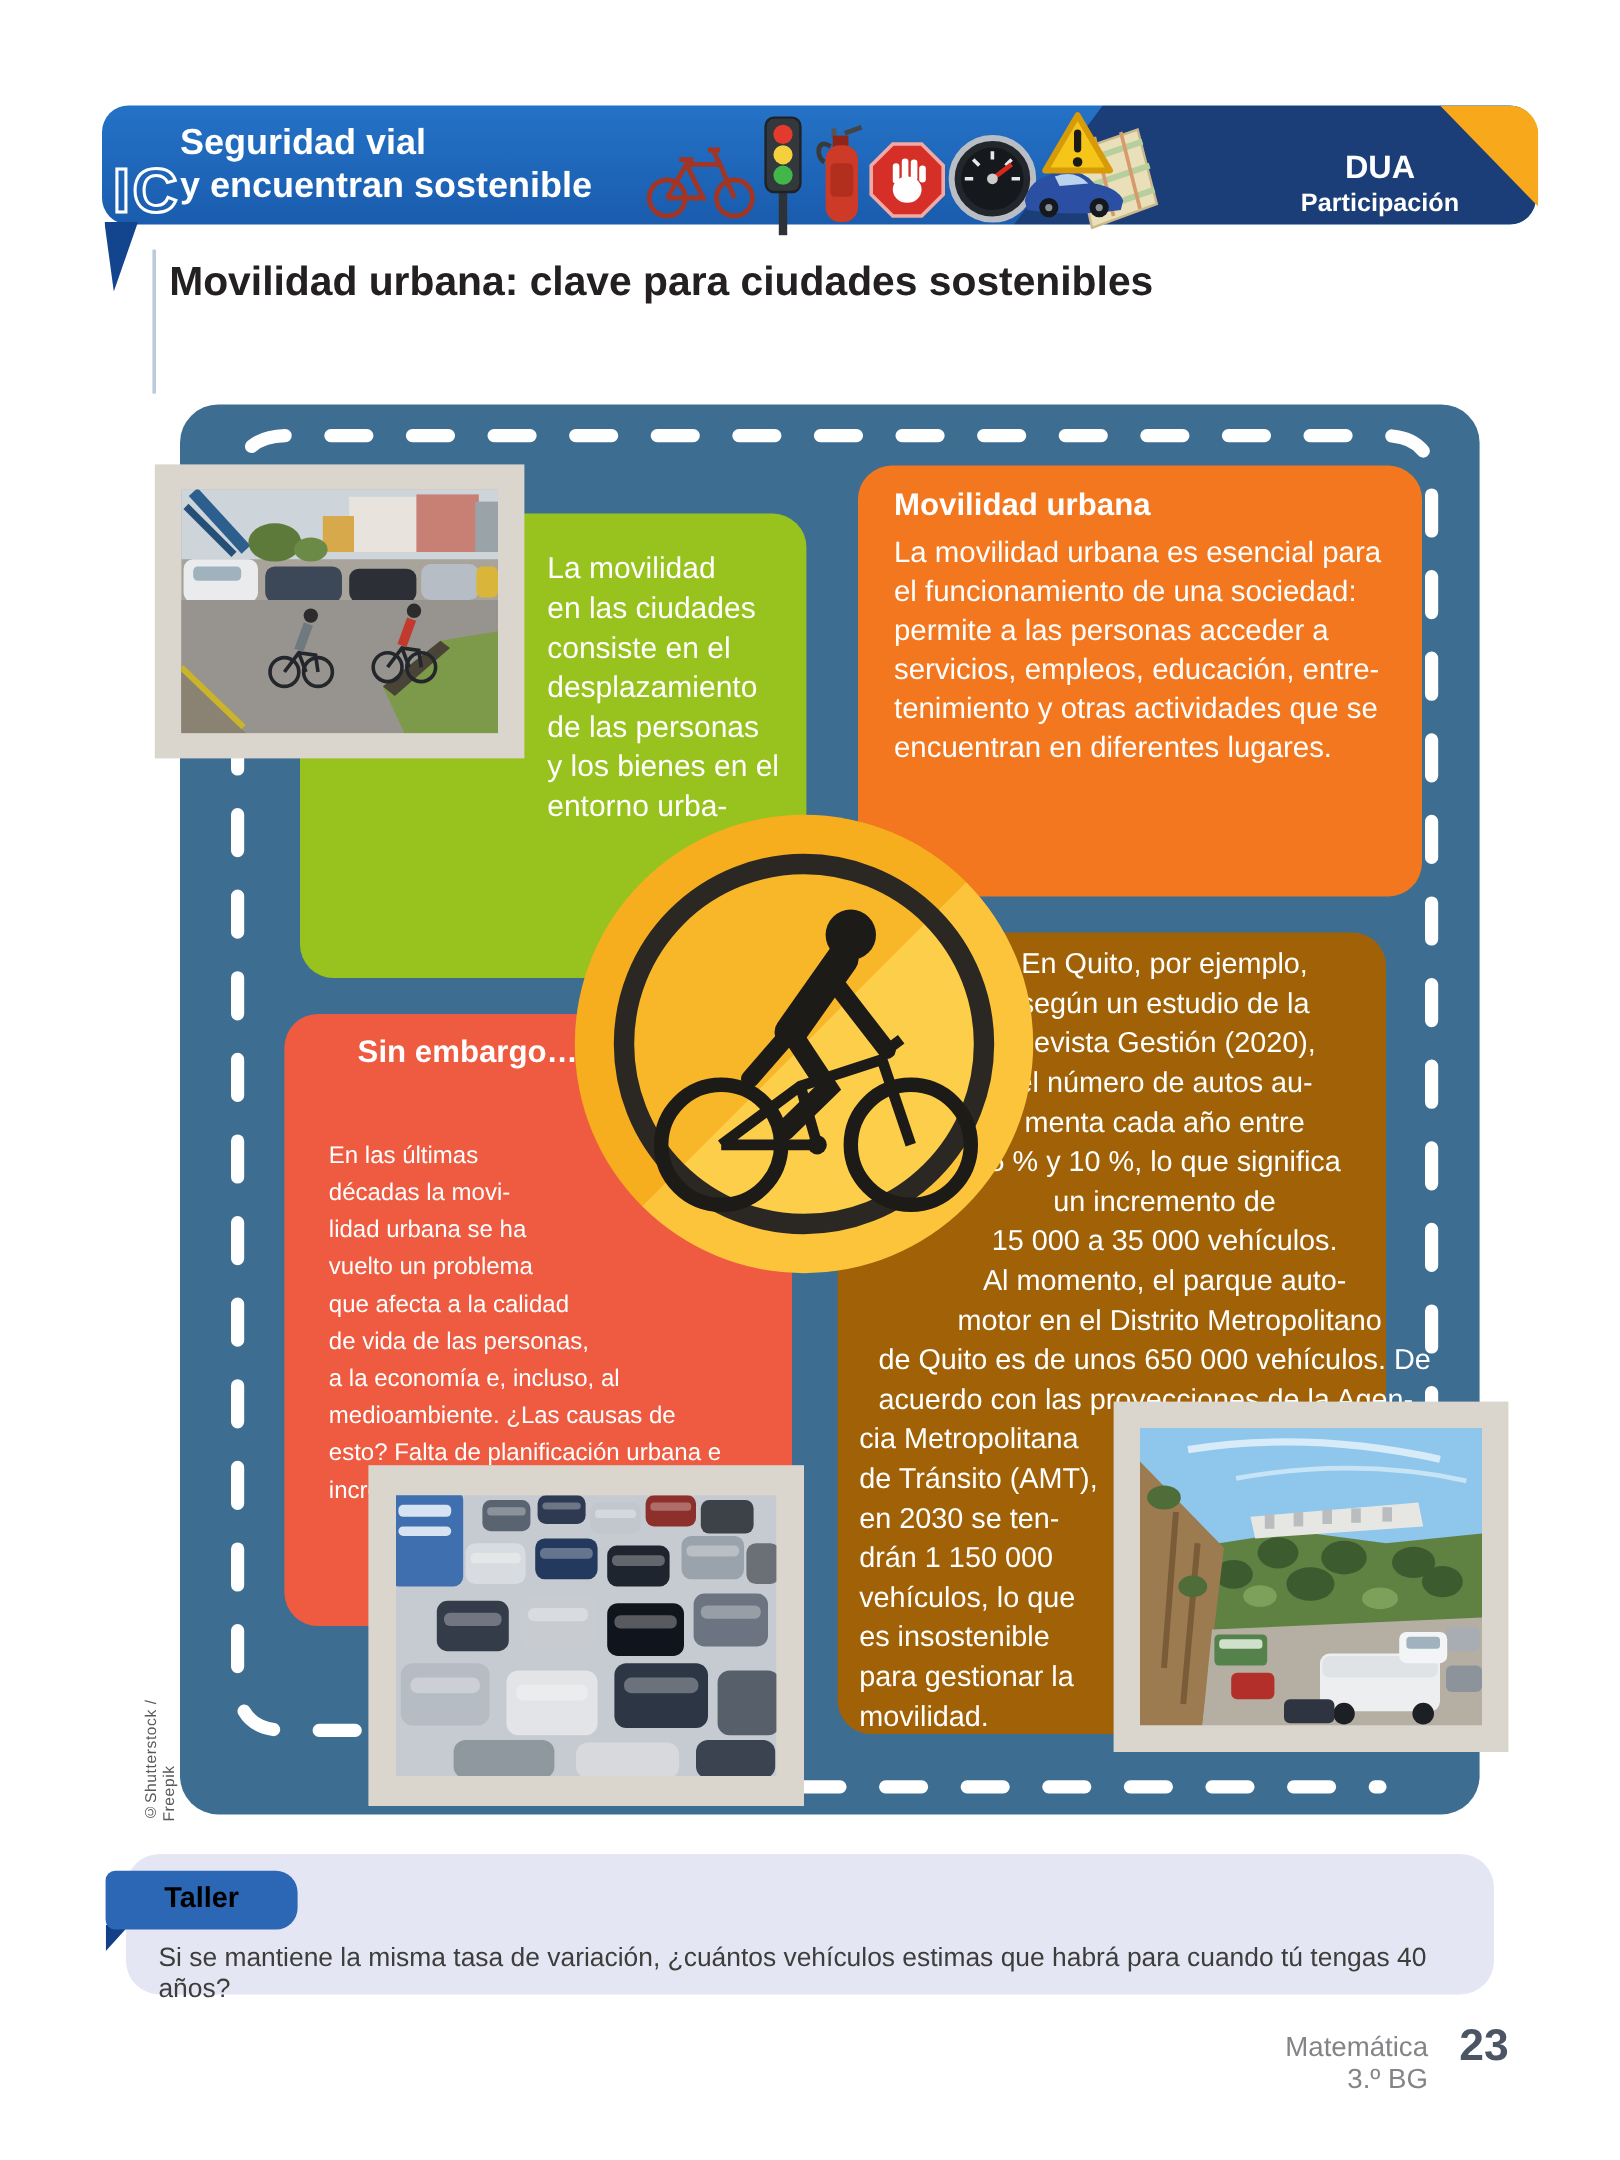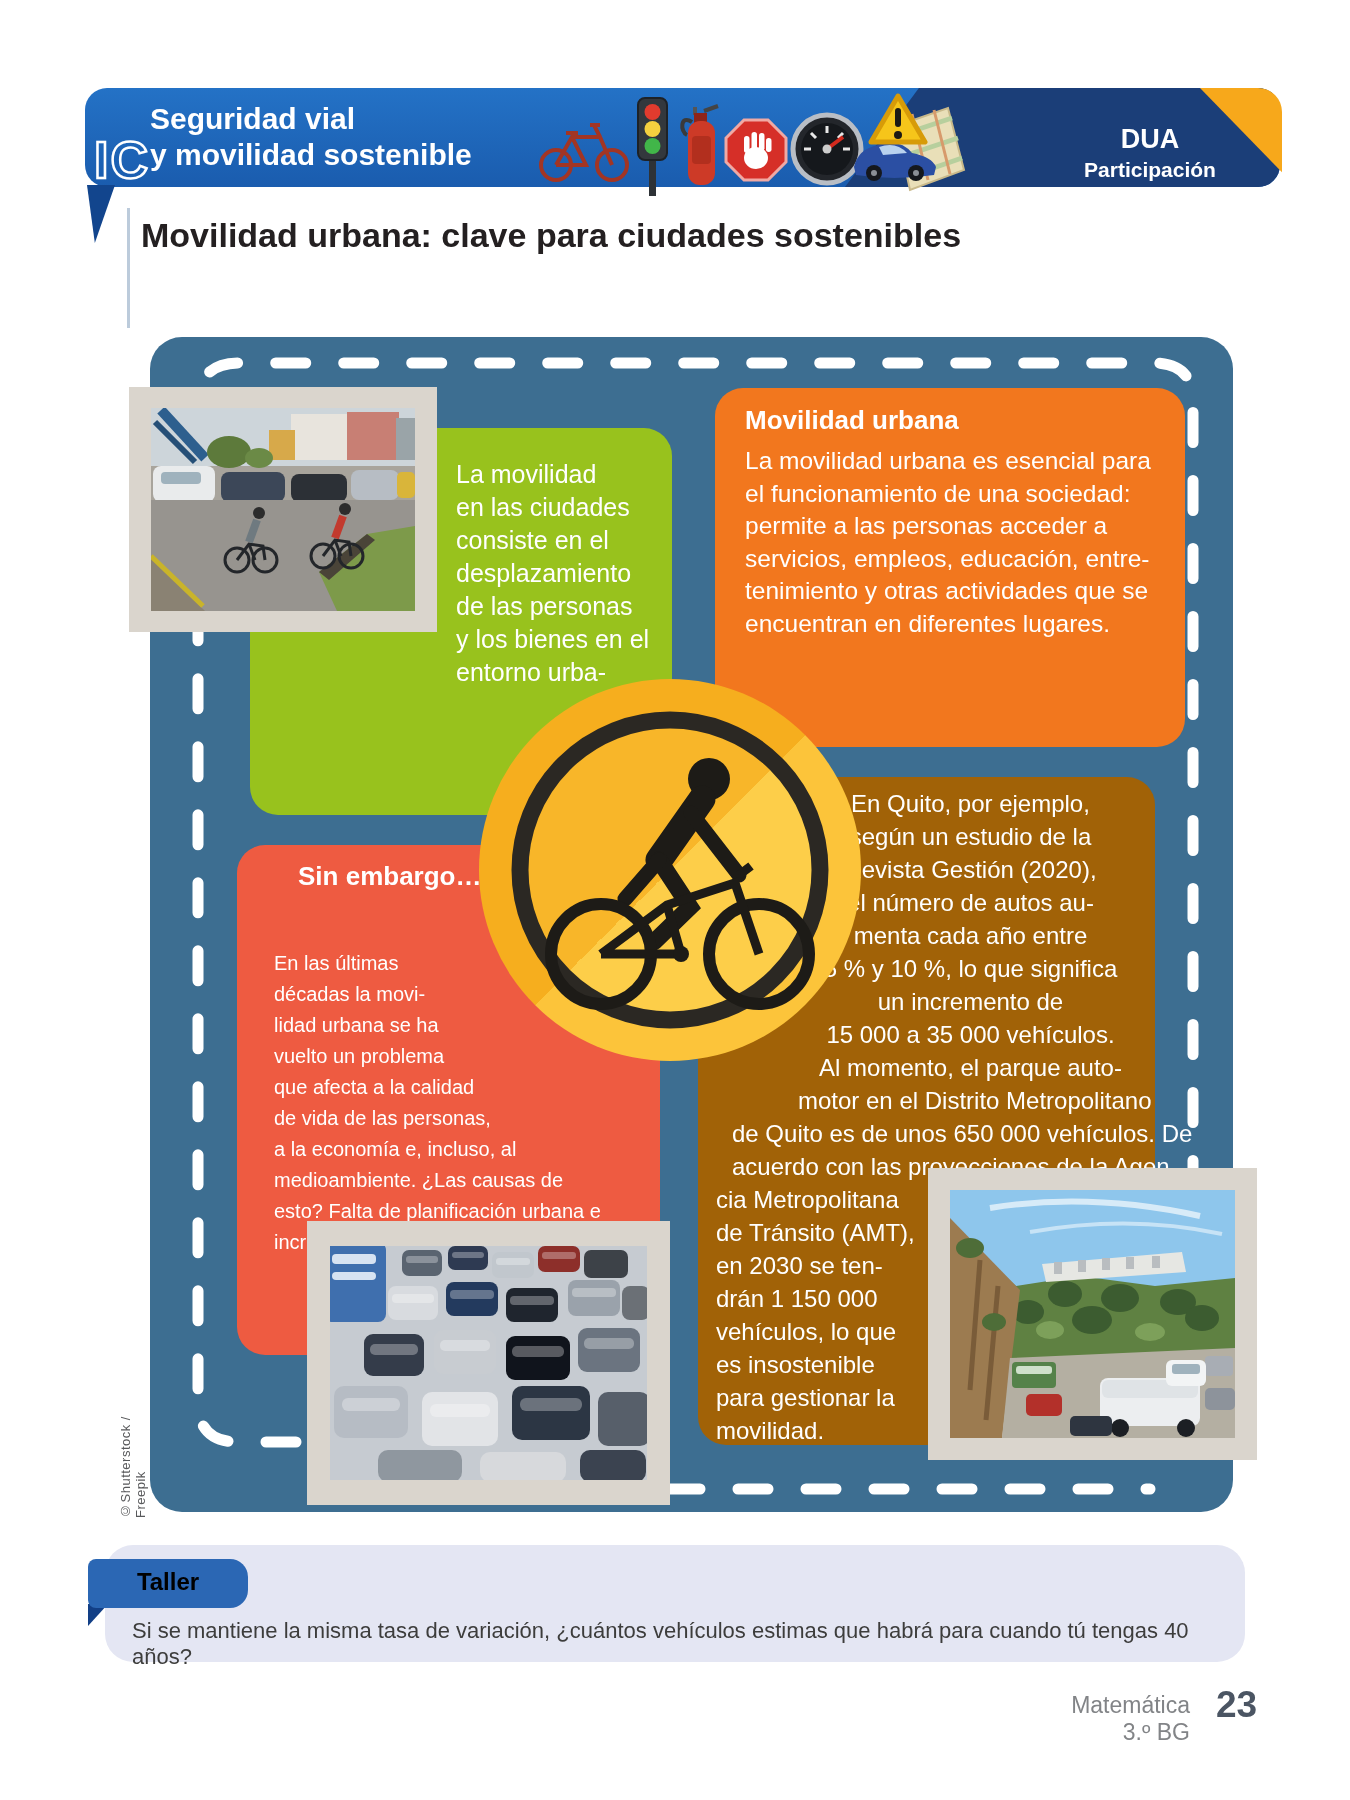--- a/index.html
+++ b/index.html
@@ -95,21 +95,21 @@
 <body>
 
 <div class="page">
 
   <div class="abs banner"></div>
   <div class="abs banner-fold"></div>
   <div class="abs banner-navy"></div>
   <div class="abs banner-orange"></div>
   <div class="abs ic-logo">IC</div>
   <div class="abs banner-title">Seguridad vial
-y movilidad sostenible</div>
+y encuentran sostenible</div>
   <div class="abs dua">DUA</div>
   <div class="abs dua-sub">Participación</div>
 
   <span class="bicon" style="left:538px;top:112px;width:92px;height:74px">
     <svg viewBox="0 0 92 74">
         <g stroke="#a23524" fill="none" stroke-width="4">
       <circle cx="18" cy="53" r="15"></circle>
           <circle cx="74" cy="53" r="15"></circle>
       <path d="M18 53 L34 25 L62 25 L74 53 M34 25 L48 53 L18 53 M62 25 L56 13 M52 13 L62 13 M28 21 L40 21"></path>
     </g>

